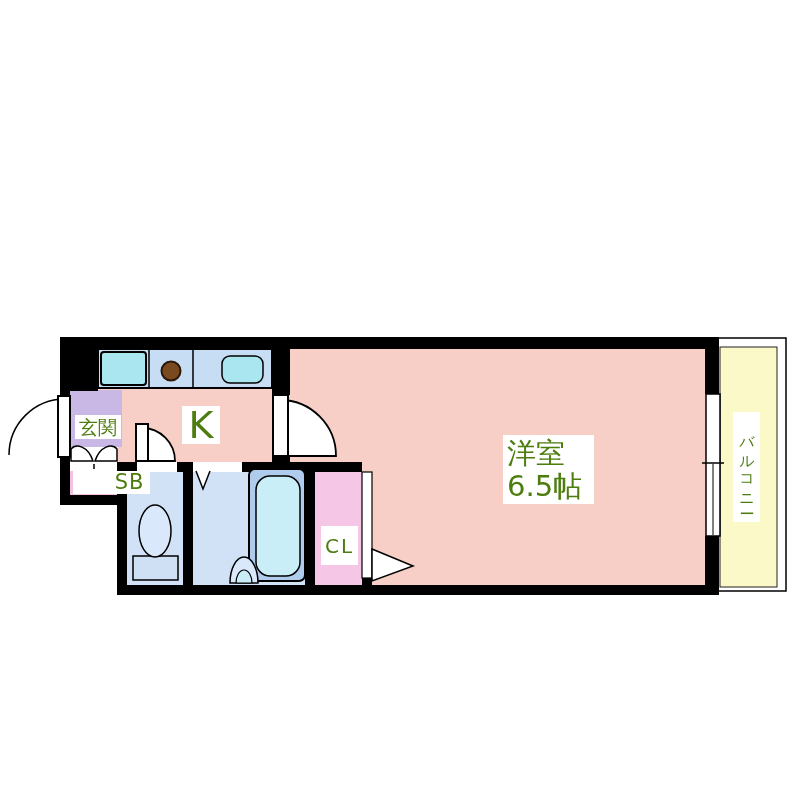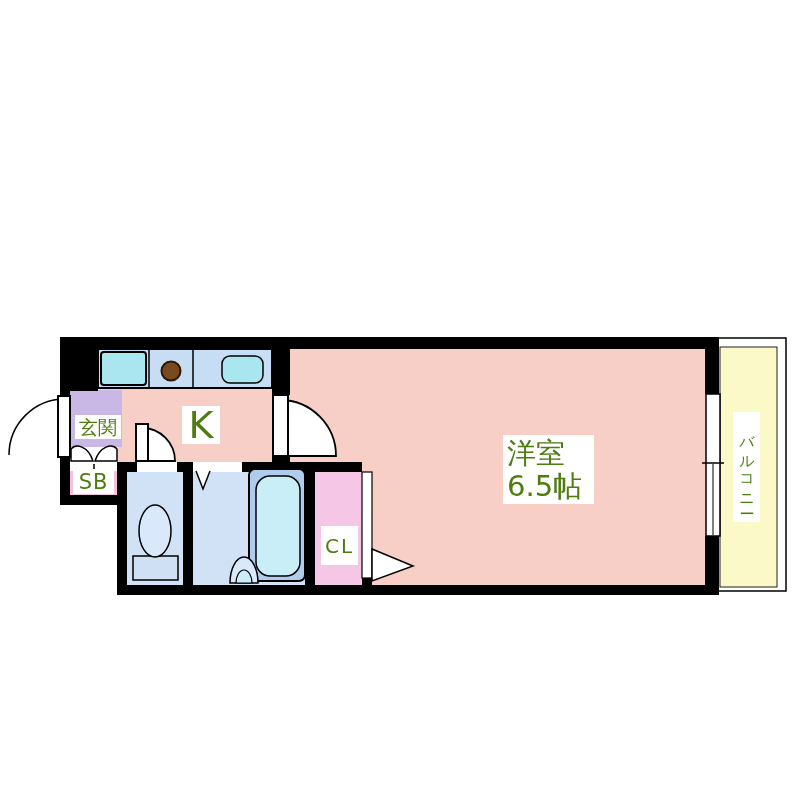--- a/index.html
+++ b/index.html
@@ -2,21 +2,21 @@
 <html><head>
 <meta charset="utf-8">
 <style>
   html,body{margin:0;padding:0;background:#ffffff;}
   .canvas{position:relative;width:800px;height:800px;background:#ffffff;overflow:hidden;
           font-family:"DejaVu Sans","Liberation Sans",sans-serif;}
   .canvas svg{position:absolute;left:0;top:0;}
   .lbl{position:absolute;display:flex;align-items:center;justify-content:center;
        background:#ffffff;color:#4d7c0f;line-height:1;}
   .lbl-genkan{left:75px;top:415px;width:46px;height:24px;font-size:19px;}
-  .lbl-sb{left:73px;top:471px;width:41px;height:23px;font-size:21px;letter-spacing:1px;}
+  .lbl-sb{left:73px;top:471px;width:41px;height:23px;font-size:21px;letter-spacing:1px;padding-left:36px;}
   .lbl-k{left:182px;top:406px;width:38px;height:38px;font-size:38px;}
   .lbl-cl{left:321px;top:526px;width:37px;height:39px;font-size:20px;letter-spacing:2px;}
   .lbl-room{left:461px;top:435px;width:91px;height:69px;display:block;
             font-size:29px;line-height:33px;padding:2px 0 0 4px;box-sizing:border-box;margin-left:42px;}
   .lbl-balcony{left:733px;top:412px;width:27px;height:110px;font-size:15px;
                writing-mode:vertical-rl;letter-spacing:3px;}
 </style>
 </head>
 <body>
 

